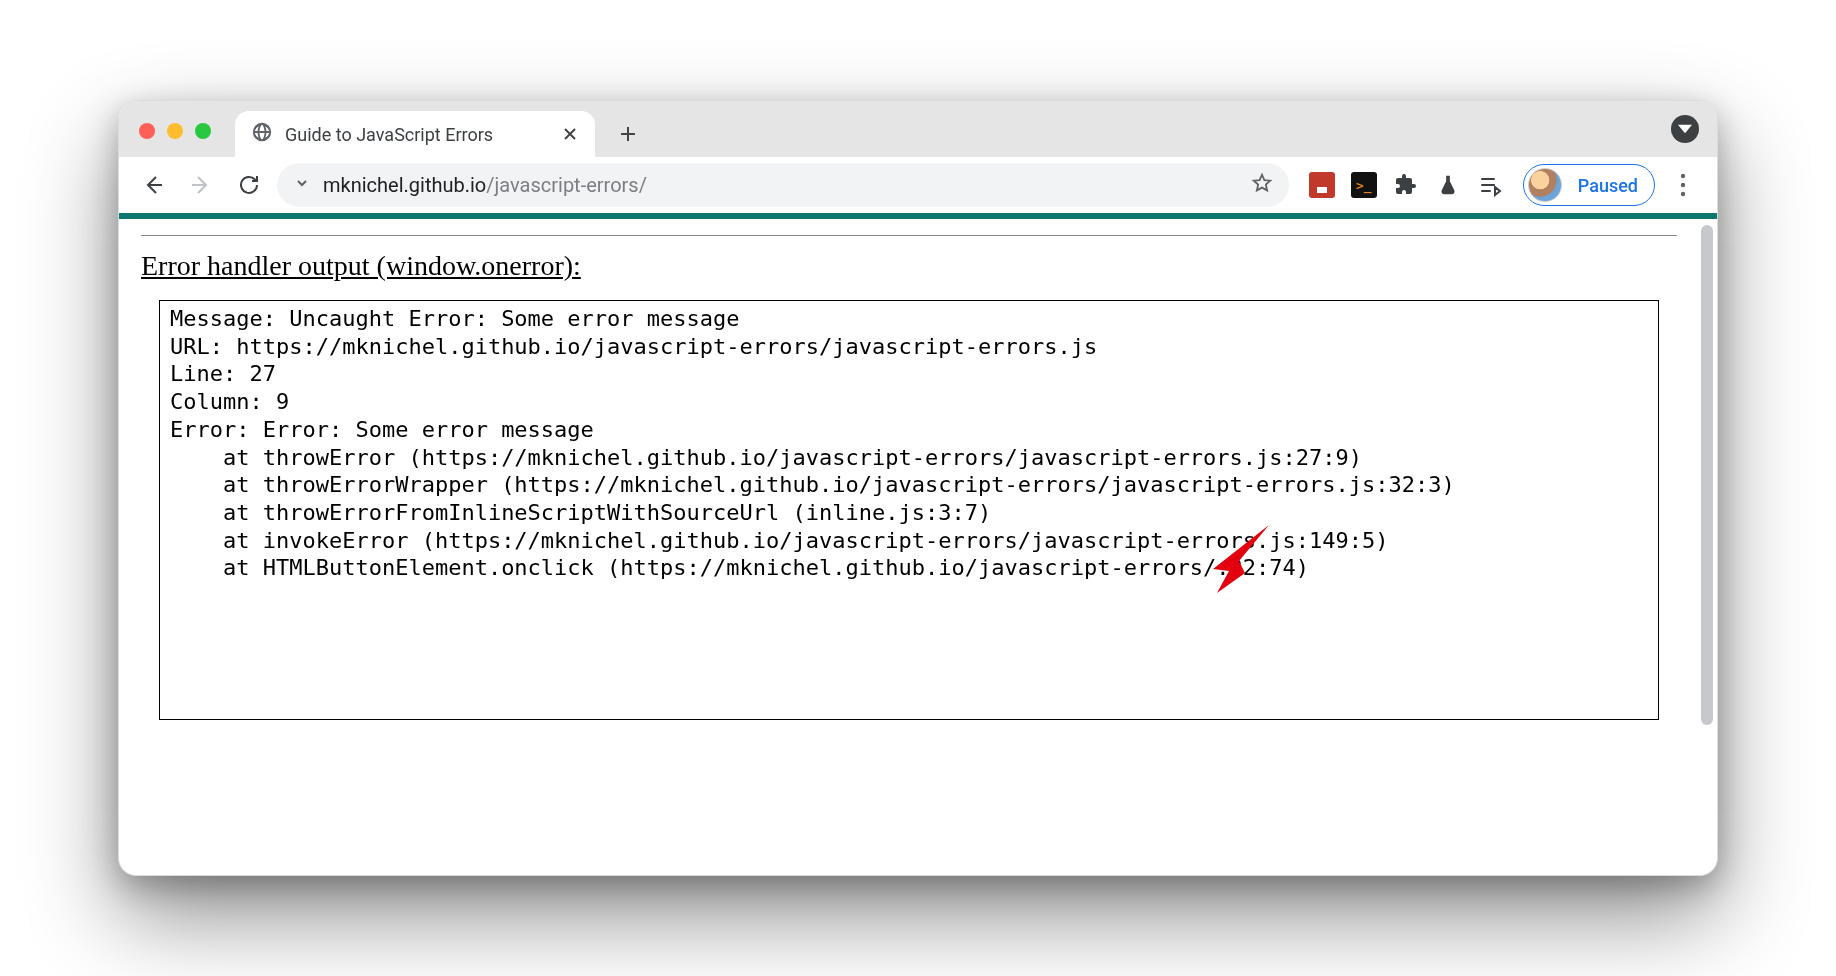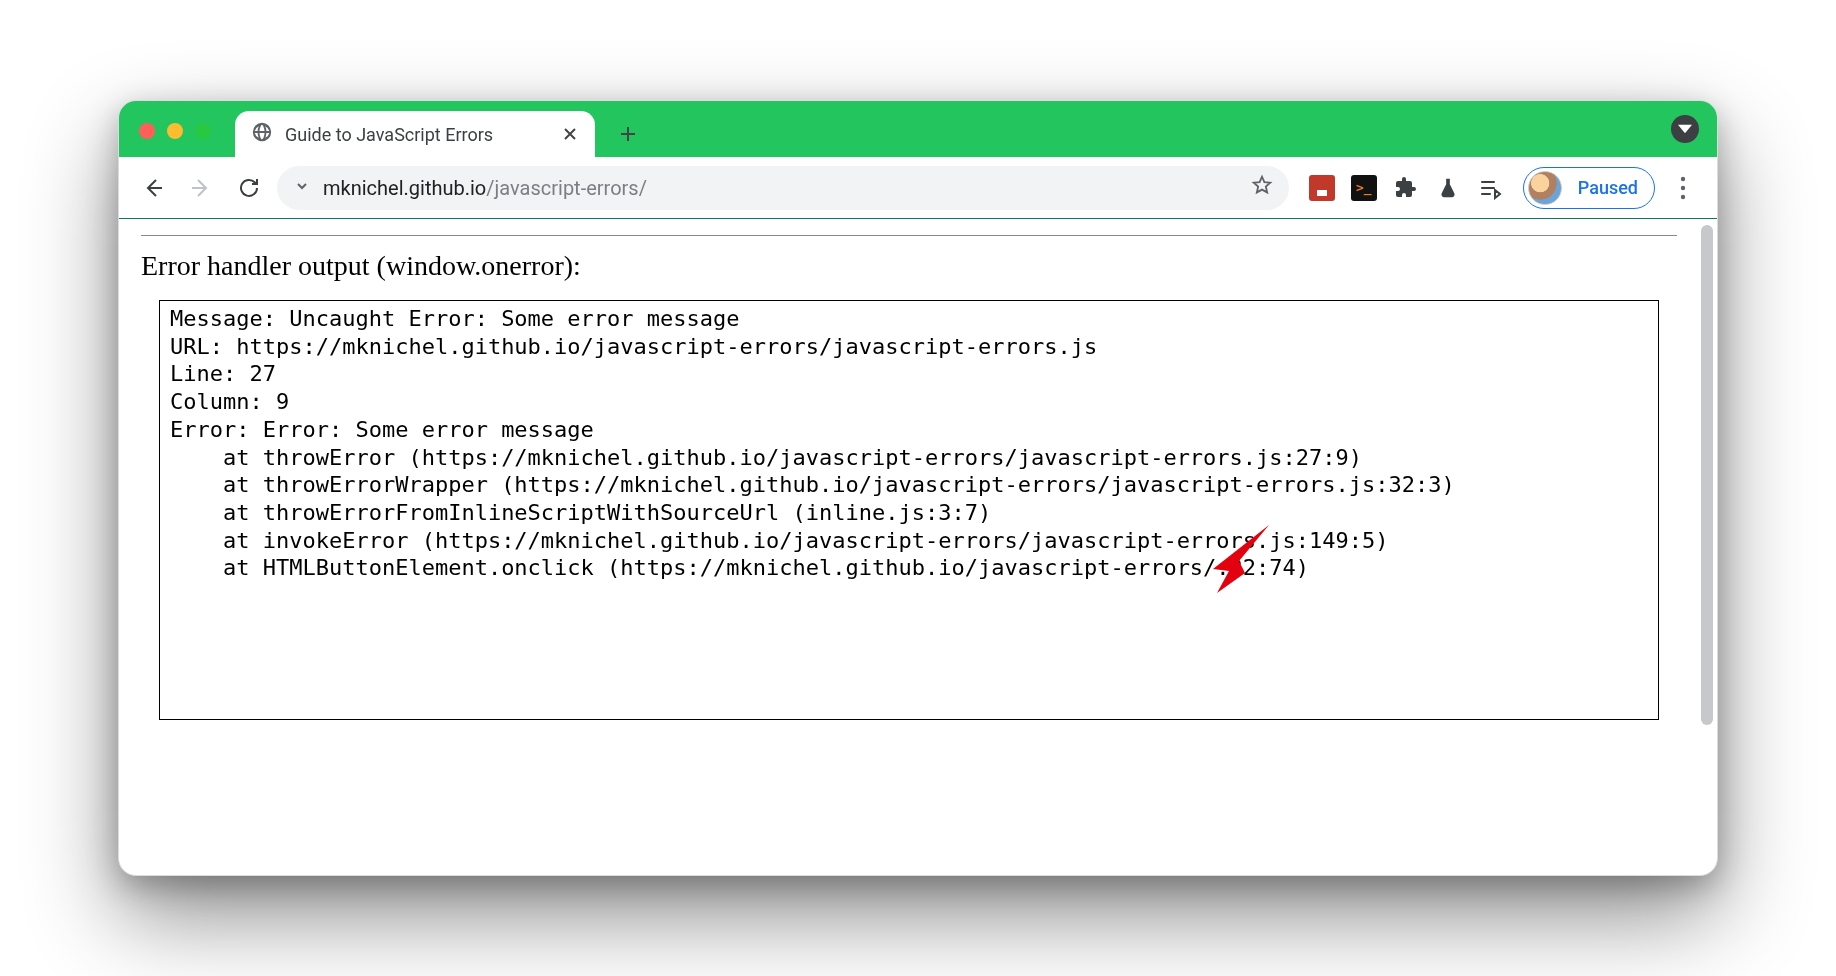--- a/index.html
+++ b/index.html
@@ -16,21 +16,21 @@
     background: #fff;
     box-shadow: 0 40px 90px rgba(0,0,0,0.45), 0 10px 30px rgba(0,0,0,0.25);
     overflow: hidden;
     position: relative;
     border: 1px solid #d9dde1;
   }
 
   
   .tabstrip {
     height: 56px;
-    background: #22c55e;
+    background: #e5e5e5;
     display: flex; align-items: flex-end;
     padding: 0 12px;
     position: relative;
   }
   .traffic {
     display: flex; gap: 12px;
     align-items: center;
     padding-left: 8px; padding-bottom: 18px;
     margin-right: 24px;
   }
@@ -64,21 +64,21 @@
   .downcaret {
     position: absolute; right: 18px; top: 14px;
     width: 28px; height: 28px; border-radius: 50%;
     background: #3c4043; display:flex;align-items:center;justify-content:center;
   }
   .downcaret svg { width: 14px; height: 14px; fill: #fff; }
 
   
   .toolbar {
     height: 62px; background: #fff;
-    border-bottom: 1px solid #0f766e;
+    border-bottom: 6px solid #0f766e;
     display: flex; align-items: center;
     gap: 8px; padding: 0 14px;
   }
   .navbtn {
     width: 40px; height: 40px; border-radius: 50%;
     display: flex; align-items: center; justify-content: center;
   }
   .navbtn svg { width: 24px; height: 24px; stroke: #3c4043; stroke-width: 2; fill: none; }
   .navbtn.disabled svg { stroke: #bfc2c6; }
   .omnibox {
@@ -130,20 +130,21 @@
   .page {
     padding: 10px 18px 0 22px;
     width: calc(100% - 22px);
     font-family: Georgia, "Times New Roman", serif;
     color:#000;
   }
   .page hr { border:none; border-top:1px solid #888; margin: 6px 0 14px 0;}
   .page h2 {
     font-size: 28px; font-weight: 400; margin: 0 0 18px 0;
     font-family: Georgia, "Times New Roman", serif;
+    text-decoration: underline;
   }
   pre.output {
     margin:18px; padding: 4px 10px;
     border:1px solid #000;
     font-family: ui-monospace, Menlo, Consolas, monospace;
     font-size: 22px; line-height: 1.26;
     white-space: pre;
     min-height: 420px;
     overflow: hidden;
   }

